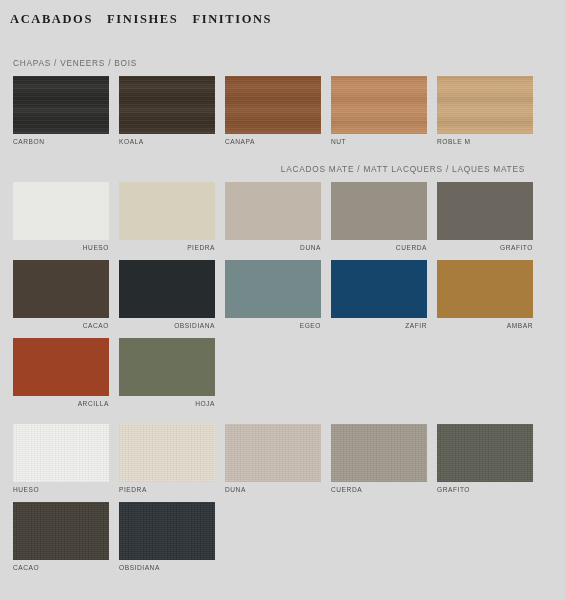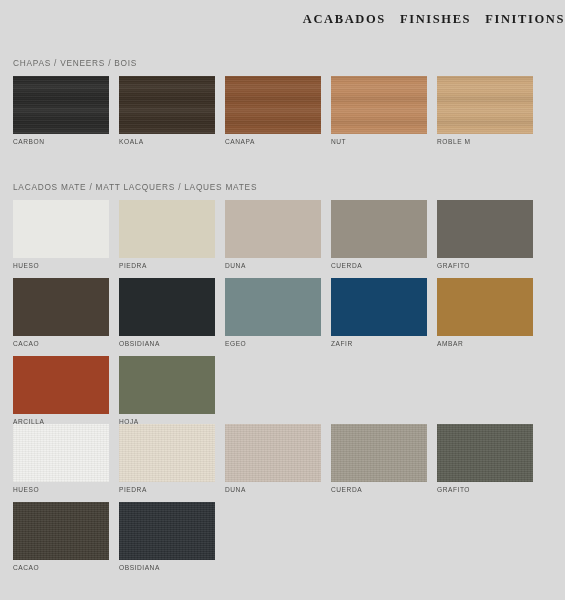--- a/index.html
+++ b/index.html
@@ -10,27 +10,28 @@
     width: 565px;
     height: 600px;
     background: #d9d9d9;
     font-family: "Liberation Sans", sans-serif;
     overflow: hidden;
     position: relative;
   }
 
   
   .page-title {
-    text-align: right;
+    text-align: left;
     font-family: "Liberation Serif", serif;
     font-weight: bold;
     font-size: 12.5px;
     letter-spacing: 1.6px;
     color: #1d1d1d;
     padding-top: 12px;
+    padding-left: 10px;
     white-space: pre;
   }
 
   
   .section {
     position: absolute;
     left: 0;
     width: 525px;
   }
   .section-title {
@@ -160,21 +161,21 @@
         </div>
         <div class="swatch" style="left: 437px;">
           <div class="chip">
             <div class="chip-inner" style="background: rgb(205, 168, 124);"></div>
             <div class="grain"></div>
           </div>
           <div class="swatch-label">ROBLE M</div>
         </div>
       </div>
     </div>
-    <div class="section" style="top: 182px;">
+    <div class="section" style="top: 164px; text-align: right;">
       <div class="section-title">LACADOS MATE / MATT LACQUERS / LAQUES MATES</div>
       <div class="swatch-row">
         <div class="swatch" style="left: 13px;">
           <div class="chip">
             <div class="chip-inner" style="background: rgb(232, 232, 228);"></div>
           </div>
           <div class="swatch-label">HUESO</div>
         </div>
         <div class="swatch" style="left: 119px;">
           <div class="chip">

